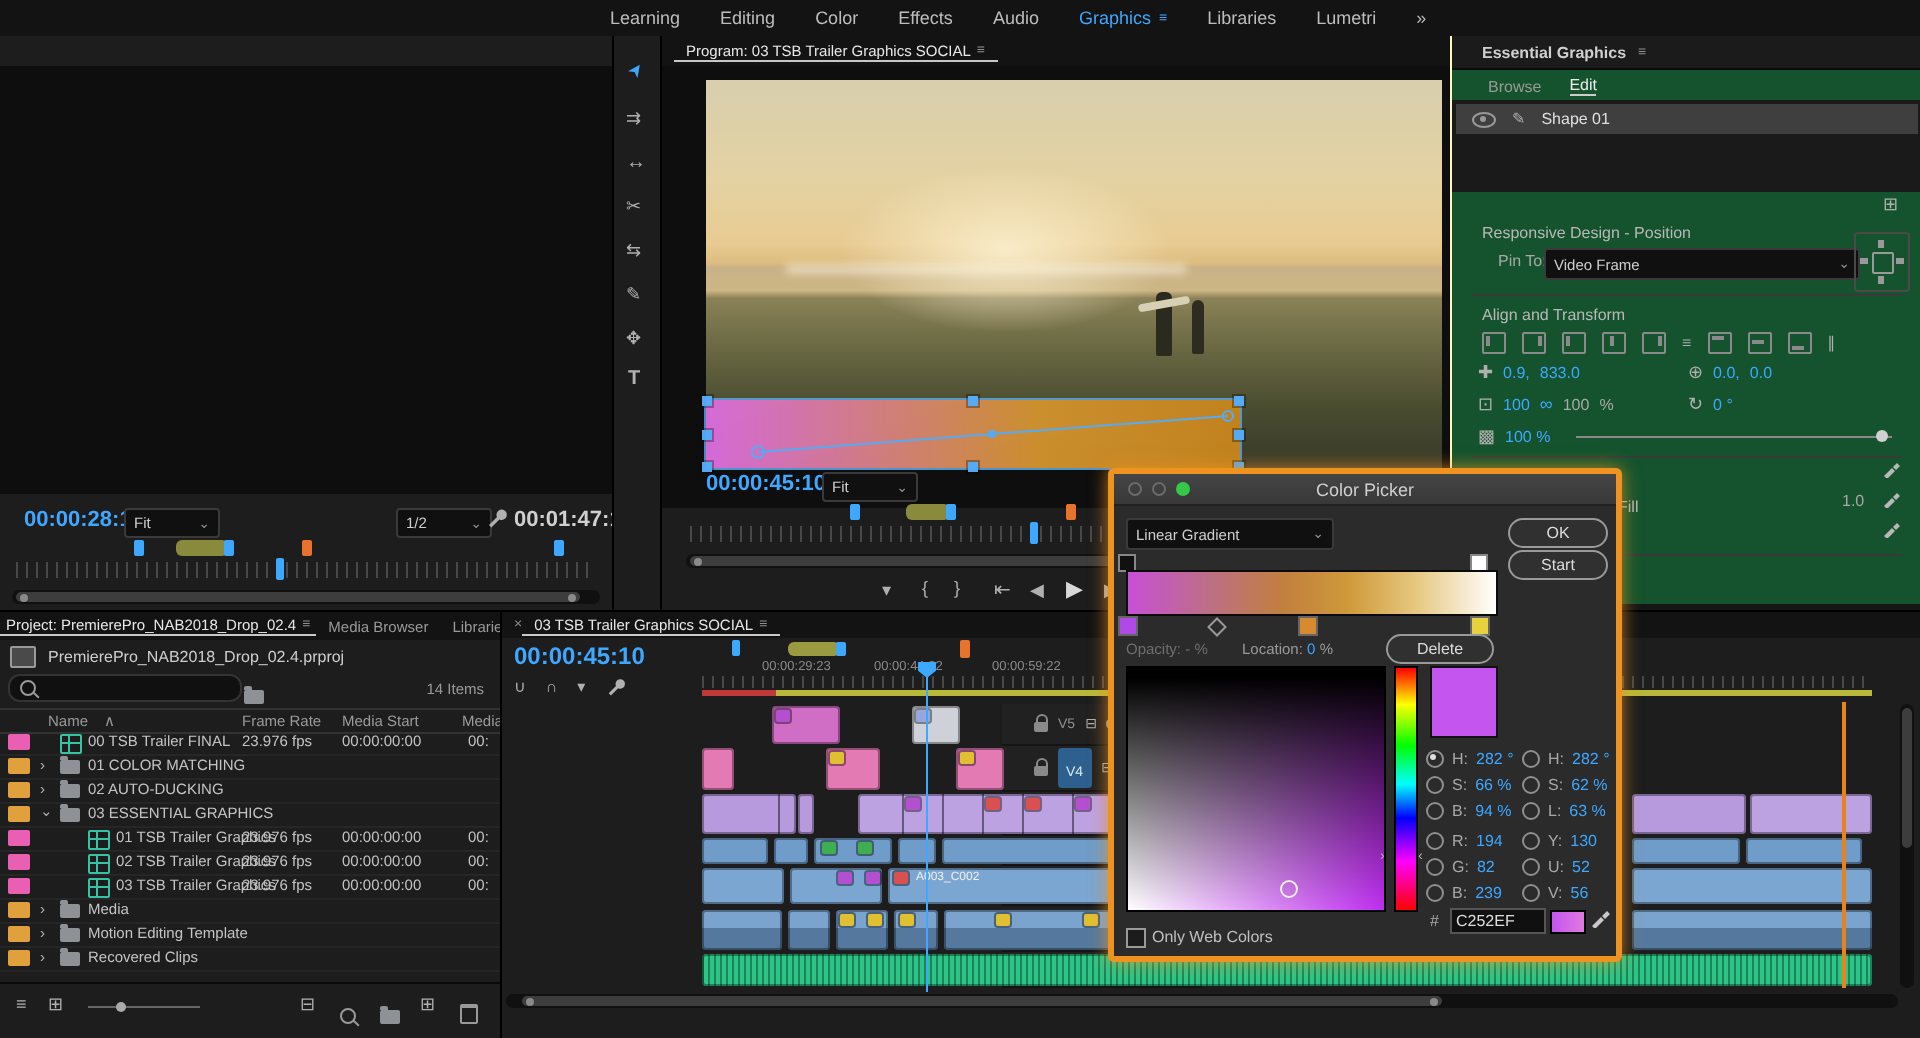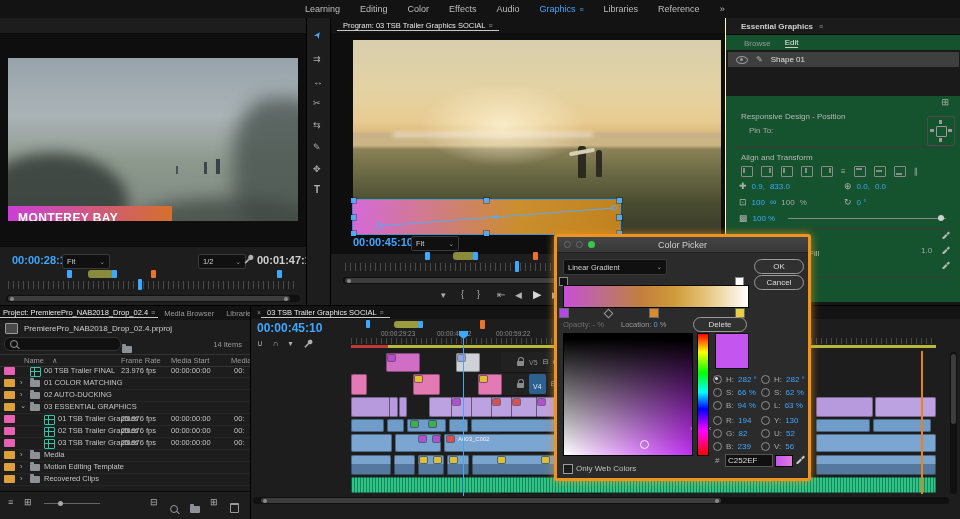--- a/index.html
+++ b/index.html
@@ -72,42 +72,28 @@
       <span>Learning</span>
       <span>Editing</span>
       <span>Color</span>
       <span>Effects</span>
       <span>Audio</span>
       <span style="color:#3ea7ff;display:flex;gap:4px;align-items:center">
         <span>Graphics</span>
         <span class="mi" style="color:#3ea7ff">≡</span>
       </span>
       <span>Libraries</span>
-      <span>Reference</span>
+      <span>Lumetri</span>
       <span>»</span>
     </div>
   </div>
 
   <div class="panel" style="left:0;top:18px;width:306px;height:287px">
     <div class="abs" style="left:0;top:15px;width:306px;height:214px;background:#0e0e0e"></div>
 
-    <div class="abs" style="left:8px;top:40px;width:290px;height:163px;overflow:hidden;
-                background:linear-gradient(180deg,#97a3ab 0%,#aab3b6 35%,#9aa49f 52%,#8e9a8e 62%,#7b857e 100%)">
-      <div class="abs" style="left:-30px;top:95px;width:150px;height:100px;background:#343c38;border-radius:50%;filter:blur(7px);opacity:.85"></div>
-      <div class="abs" style="left:225px;top:40px;width:100px;height:140px;background:#49534f;border-radius:40%;filter:blur(9px);opacity:.8"></div>
-      <div class="abs" style="left:120px;top:140px;width:200px;height:60px;background:#3c453f;border-radius:50%;filter:blur(8px);opacity:.7"></div>
-      <div class="abs" style="left:196px;top:104px;width:3px;height:12px;background:#3e464a;filter:blur(.5px)"></div>
-      <div class="abs" style="left:208px;top:101px;width:4px;height:15px;background:#39414a;filter:blur(.5px)"></div>
-      <div class="abs" style="left:168px;top:108px;width:2px;height:8px;background:#49525a;filter:blur(.5px)"></div>
-
-      <div class="abs" style="left:0;top:148px;width:164px;height:23px;background:linear-gradient(90deg,#cb3fd6,#d5702c);
-                  display:flex;align-items:center;padding-left:10px;box-sizing:border-box">
-        <span style="color:#fff;font-size:12px;font-weight:bold;letter-spacing:.4px">MONTEREY BAY</span>
-      </div>
-    </div>
 
     <span class="abs tc nw" style="left:12px;top:236px;font-size:11px">00:00:28:11</span>
     <div class="abs sel" style="left:62px;top:236px;width:38px;height:13px">
       <span>Fit</span>
         <span class="mi">⌄</span>
     </div>
     <div class="abs sel" style="left:198px;top:236px;width:38px;height:13px">
       <span>1/2</span>
         <span class="mi">⌄</span>
     </div>
@@ -230,20 +216,24 @@
         <span class="eye"></span>
         <span class="ico" style="font-size:8px">✎</span>
         <span style="font-size:8px;color:#e0e0e0">Shape 01</span>
       </div>
     </div>
     <div class="abs" style="left:0;top:78px;width:235px;height:14px">
       <span class="ico" style="position:absolute;right:12px;top:1px;font-size:9px">⊞</span>
     </div>
     <span class="abs" style="left:15px;top:94px;font-size:8px;color:#b8b8b8">Responsive Design - Position</span>
     <span class="abs" style="left:23px;top:108px;font-size:8px;color:#a8a8a8">Pin To:</span>
+    <div class="abs sel" style="left:46px;top:106px;width:148px;height:14px">
+      <span>Video Frame</span>
+        <span class="mi">⌄</span>
+    </div>
     <div class="abs" style="left:201px;top:98px;width:26px;height:28px;border:1px solid #4a4a4a;border-radius:2px">
       <div class="abs" style="left:8px;top:9px;width:9px;height:9px;border:1px solid #999;border-radius:1px"></div>
       <div class="abs" style="left:11px;top:3px;width:3px;height:4px;background:#999"></div>
       <div class="abs" style="left:11px;bottom:3px;width:3px;height:4px;background:#999"></div>
       <div class="abs" style="left:2px;top:12px;width:4px;height:3px;background:#999"></div>
       <div class="abs" style="right:2px;top:12px;width:4px;height:3px;background:#999"></div>
     </div>
     <div class="divider" style="left:10px;top:129px;width:215px;position:absolute"></div>
     <span class="abs" style="left:15px;top:135px;font-size:8px;color:#b8b8b8">Align and Transform</span>
     <div class="abs" style="left:15px;top:148px;display:flex;gap:8px;align-items:center">
@@ -623,21 +613,21 @@
       <span style="font-size:9px;color:#cfcfcf">Color Picker</span>
     </div>
     <div class="abs sel" style="left:6px;top:22px;width:94px;height:14px">
       <span>Linear Gradient</span>
         <span class="mi">⌄</span>
     </div>
     <div class="abs pill" style="left:197px;top:22px;width:48px;height:13px">
         <span>OK</span>
       </div>
     <div class="abs pill" style="left:197px;top:38px;width:48px;height:13px">
-        <span>Cancel</span>
+        <span>Start</span>
       </div>
 
     <div class="abs" style="left:2px;top:40px;width:7px;height:7px;background:#111;border:1px solid #888"></div>
     <div class="abs" style="left:178px;top:40px;width:7px;height:7px;background:#fff;border:1px solid #888"></div>
     <div class="abs" style="left:6px;top:48px;width:184px;height:21px;border:1px solid #0a0a0a;
                 background:linear-gradient(90deg,#c84fd8 0%,#bd6f85 22%,#c27f3e 42%,#cf9a3a 60%,#e6c77e 78%,#ffffff 100%)"></div>
     <div class="abs" style="left:2px;top:71px;width:8px;height:8px;background:#b049e8;border:1px solid #666"></div>
     <div class="abs" style="left:48px;top:73px;width:5px;height:5px;border:1px solid #999;transform:rotate(45deg)"></div>
     <div class="abs" style="left:92px;top:71px;width:8px;height:8px;background:#d88a2e;border:1px solid #666"></div>
     <div class="abs" style="left:178px;top:71px;width:8px;height:8px;background:#e8d23c;border:1px solid #666"></div>

